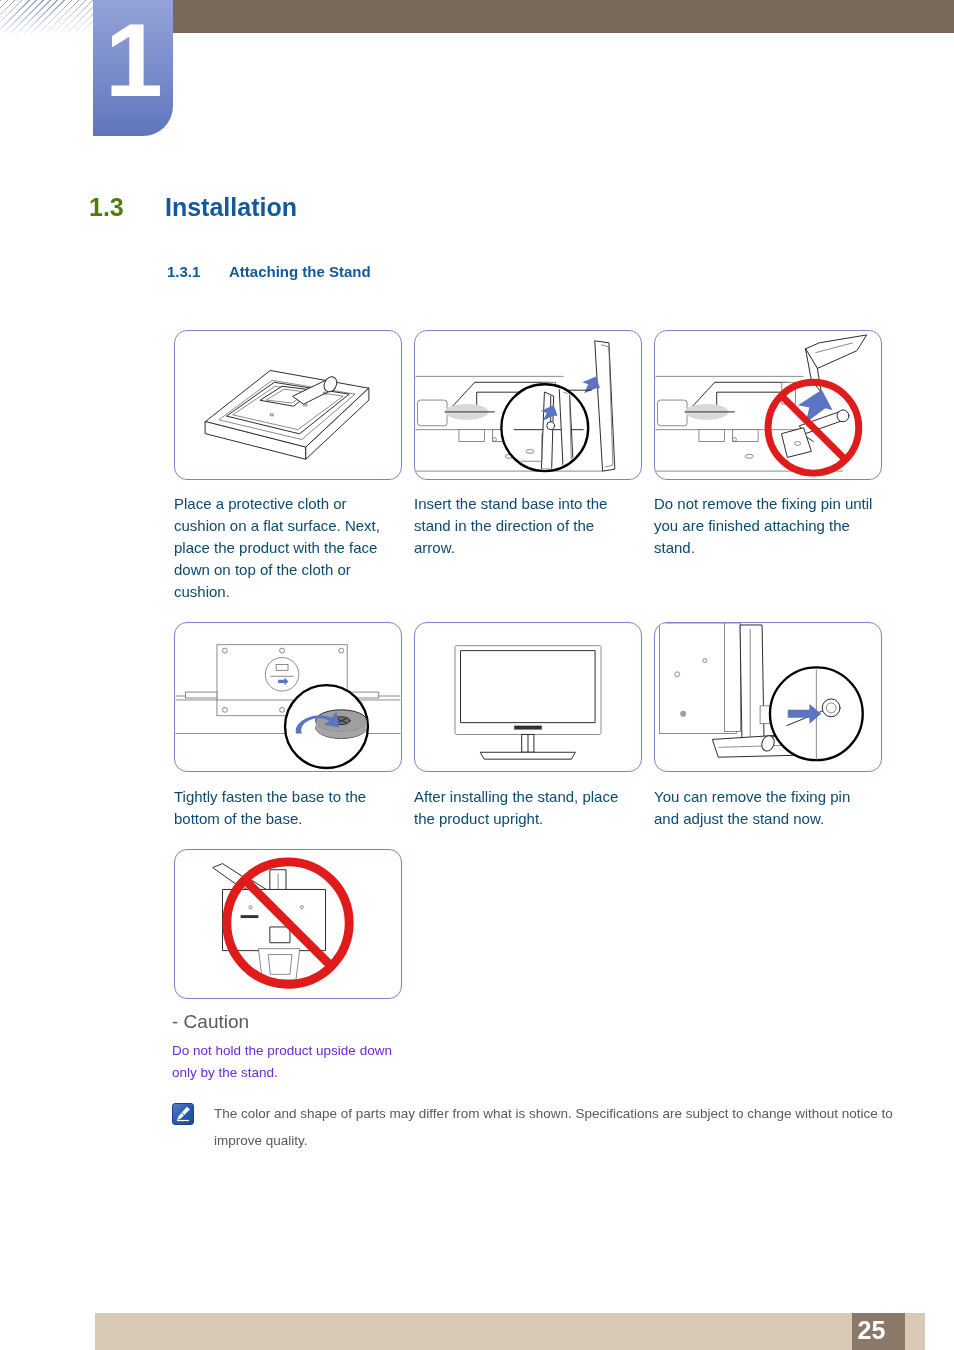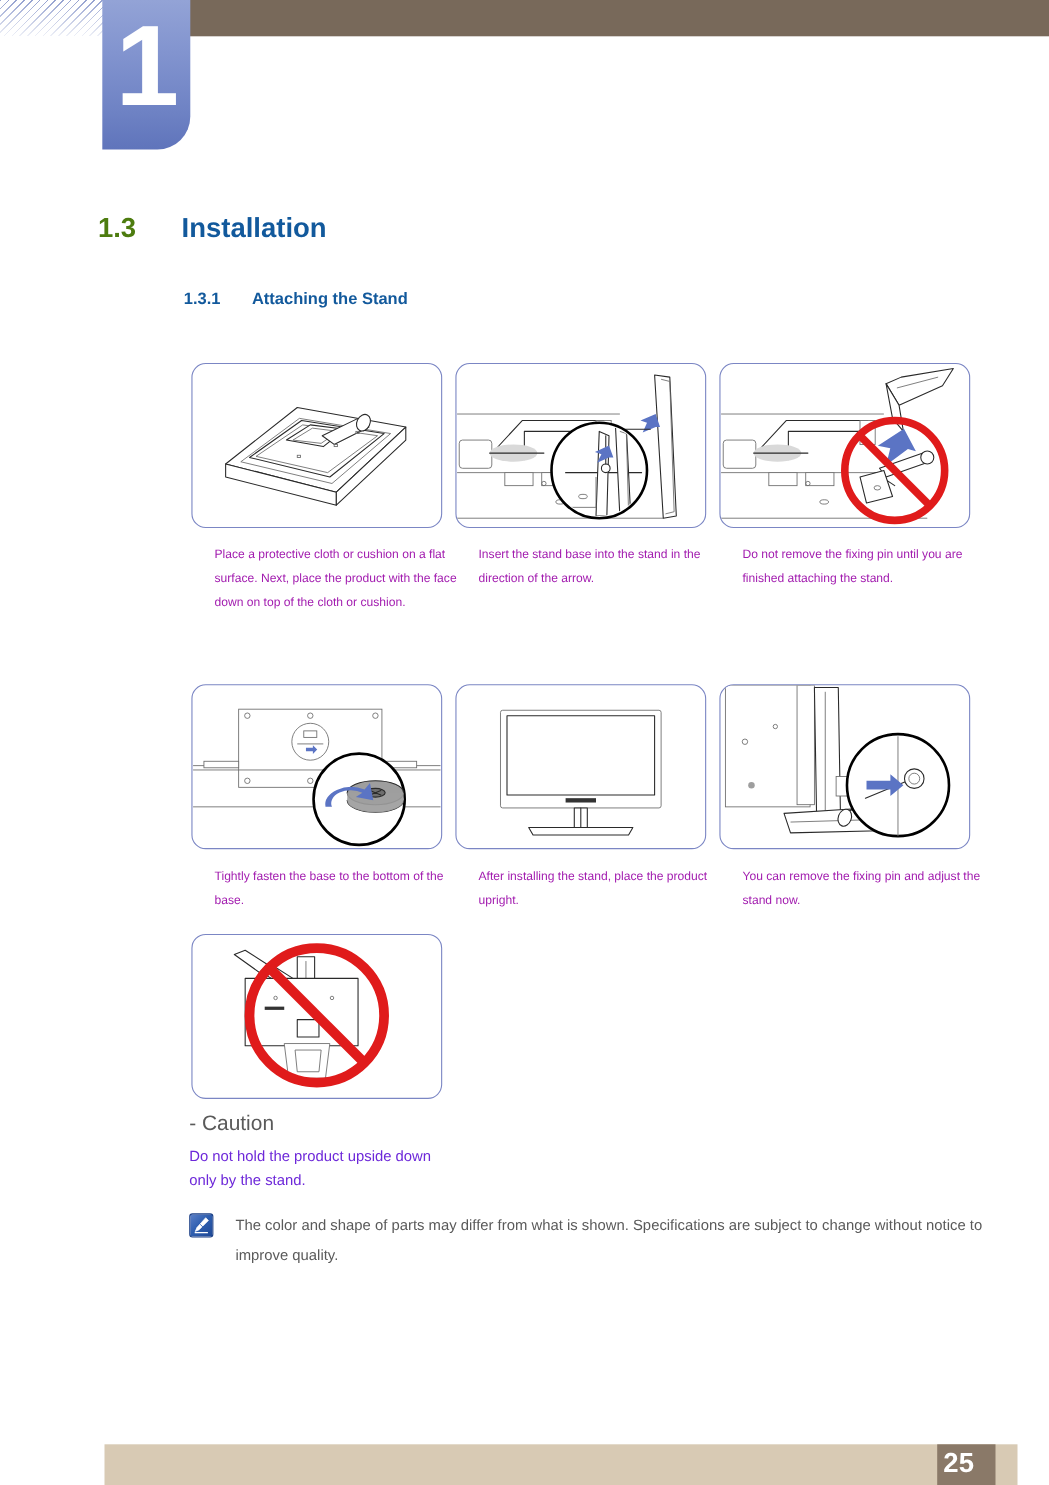--- a/index.html
+++ b/index.html
@@ -112,24 +112,23 @@
     border-radius: 13px;
     background: #ffffff;
     box-sizing: border-box;
     overflow: hidden;
   }
   .panel svg { display: block; width: 100%; height: 100%; }
 
   .caption {
     position: absolute;
     width: 224px;
-    font-size: 11px;
+    font-size: 15px;
     line-height: 22px;
-    color: #a21caf;
-    margin-left: 21px;
+    color: #0c4a6e;
   }
 
   
   .col1 { left: 174px; }
   .col2 { left: 414px; }
   .col3 { left: 654px; }
   .row1 { top: 330px; }
   .row2 { top: 622px; }
   .row3 { top: 849px; }
   .cap-row1 { top: 493px; }

